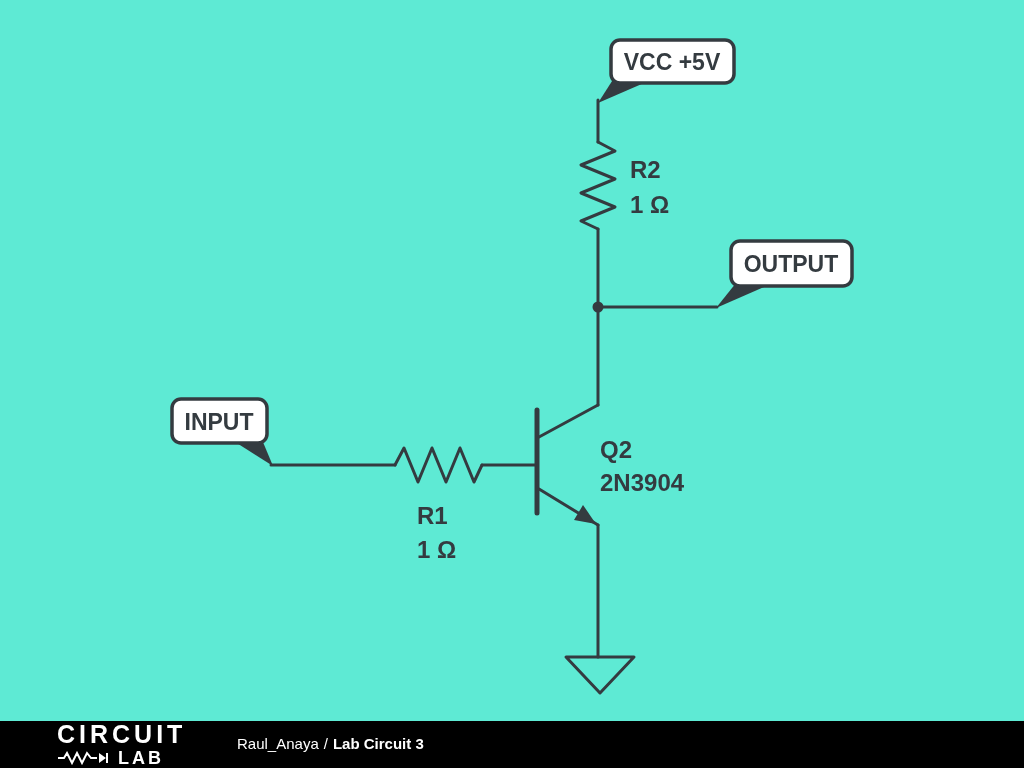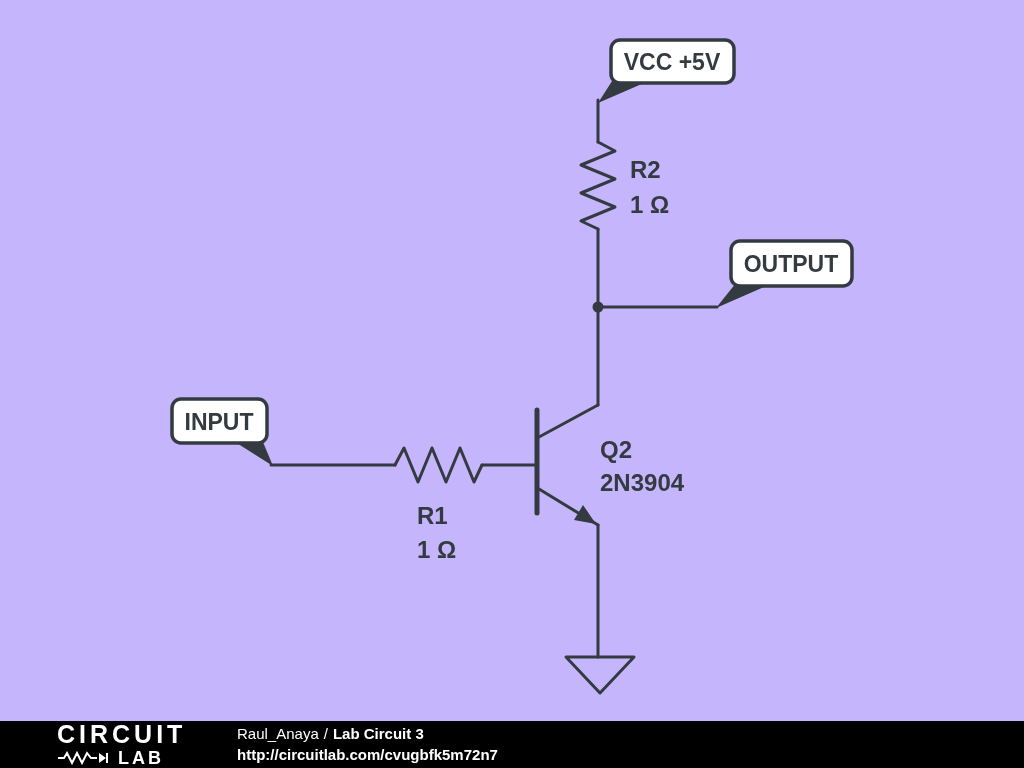--- a/index.html
+++ b/index.html
@@ -1,20 +1,20 @@
 <!DOCTYPE html>
 <html><head>
 <meta charset="utf-8">
 <style>
   html, body { margin: 0; padding: 0; background: #fff; }
   .page {
     position: relative;
     width: 1024px;
     height: 768px;
-    background: #c4b5fd;
+    background: #5eead4;
     overflow: hidden;
     font-family: "Liberation Sans", sans-serif;
   }
   svg.schematic { display: block; }
   svg .wire { stroke: #343b40; stroke-width: 3; fill: none; stroke-linecap: round; }
   svg .symbol { stroke: #343b40; stroke-width: 3; fill: none; stroke-linejoin: round; stroke-linecap: round; }
   svg .flag-box { fill: #ffffff; stroke: #343b40; stroke-width: 3.5; }
   svg .flag-tail { fill: #343b40; stroke: none; }
   svg .solid { fill: #343b40; stroke: none; }
   svg text {
@@ -134,17 +134,16 @@
           <polygon points="42,2 42,12 49,7" fill="#ffffff"></polygon>
           <line x1="50" y1="2" x2="50" y2="12" stroke="#ffffff" stroke-width="2"></line>
         </svg>
         <span class="lab">LAB</span>
       </div>
     </div>
     <div class="footer-text">
       <div class="line1">
         <span class="author">Raul_Anaya</span><span class="sep">/</span><span class="cl-title">Lab Circuit 3</span>
       </div>
-      <div class="line2 url">http://circuitlab.com/cvugbfk5m72n7</div>
     </div>
   </div>
 
 </div>
 
 </body></html>

